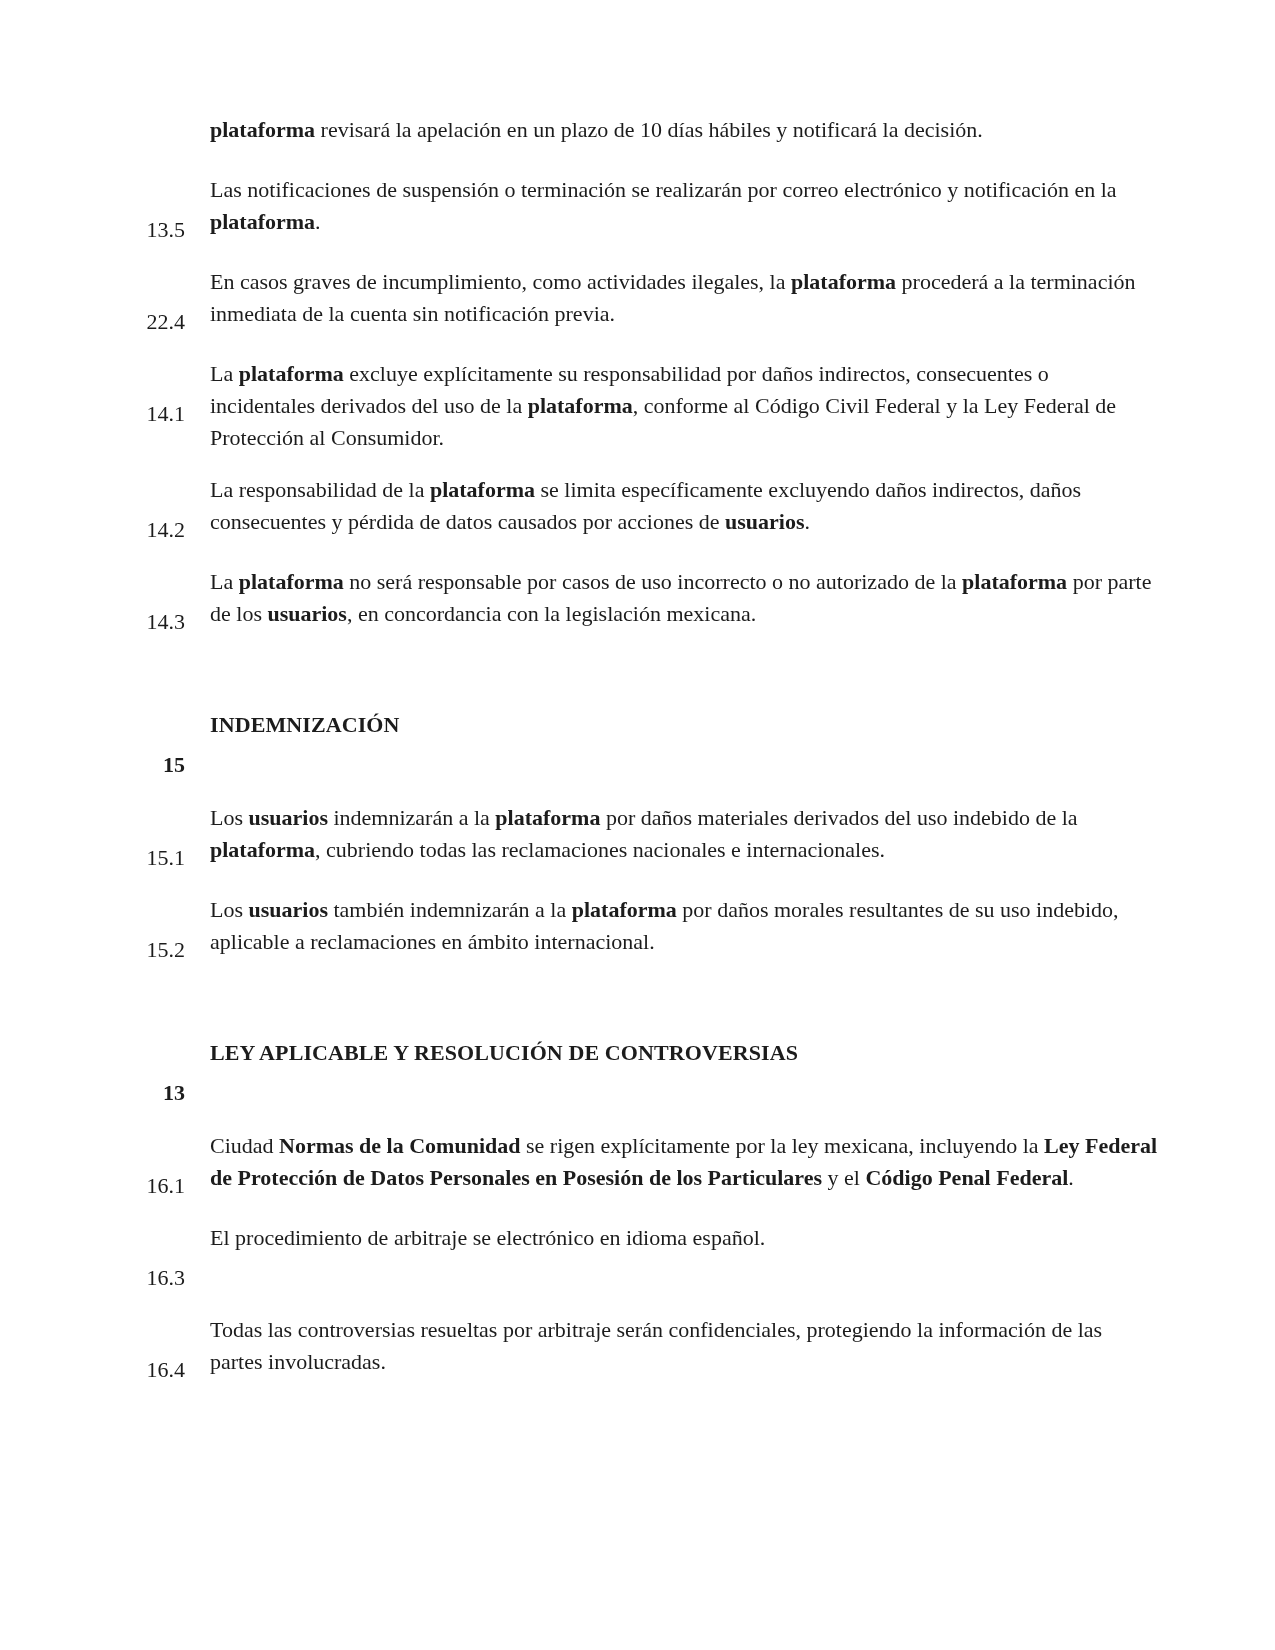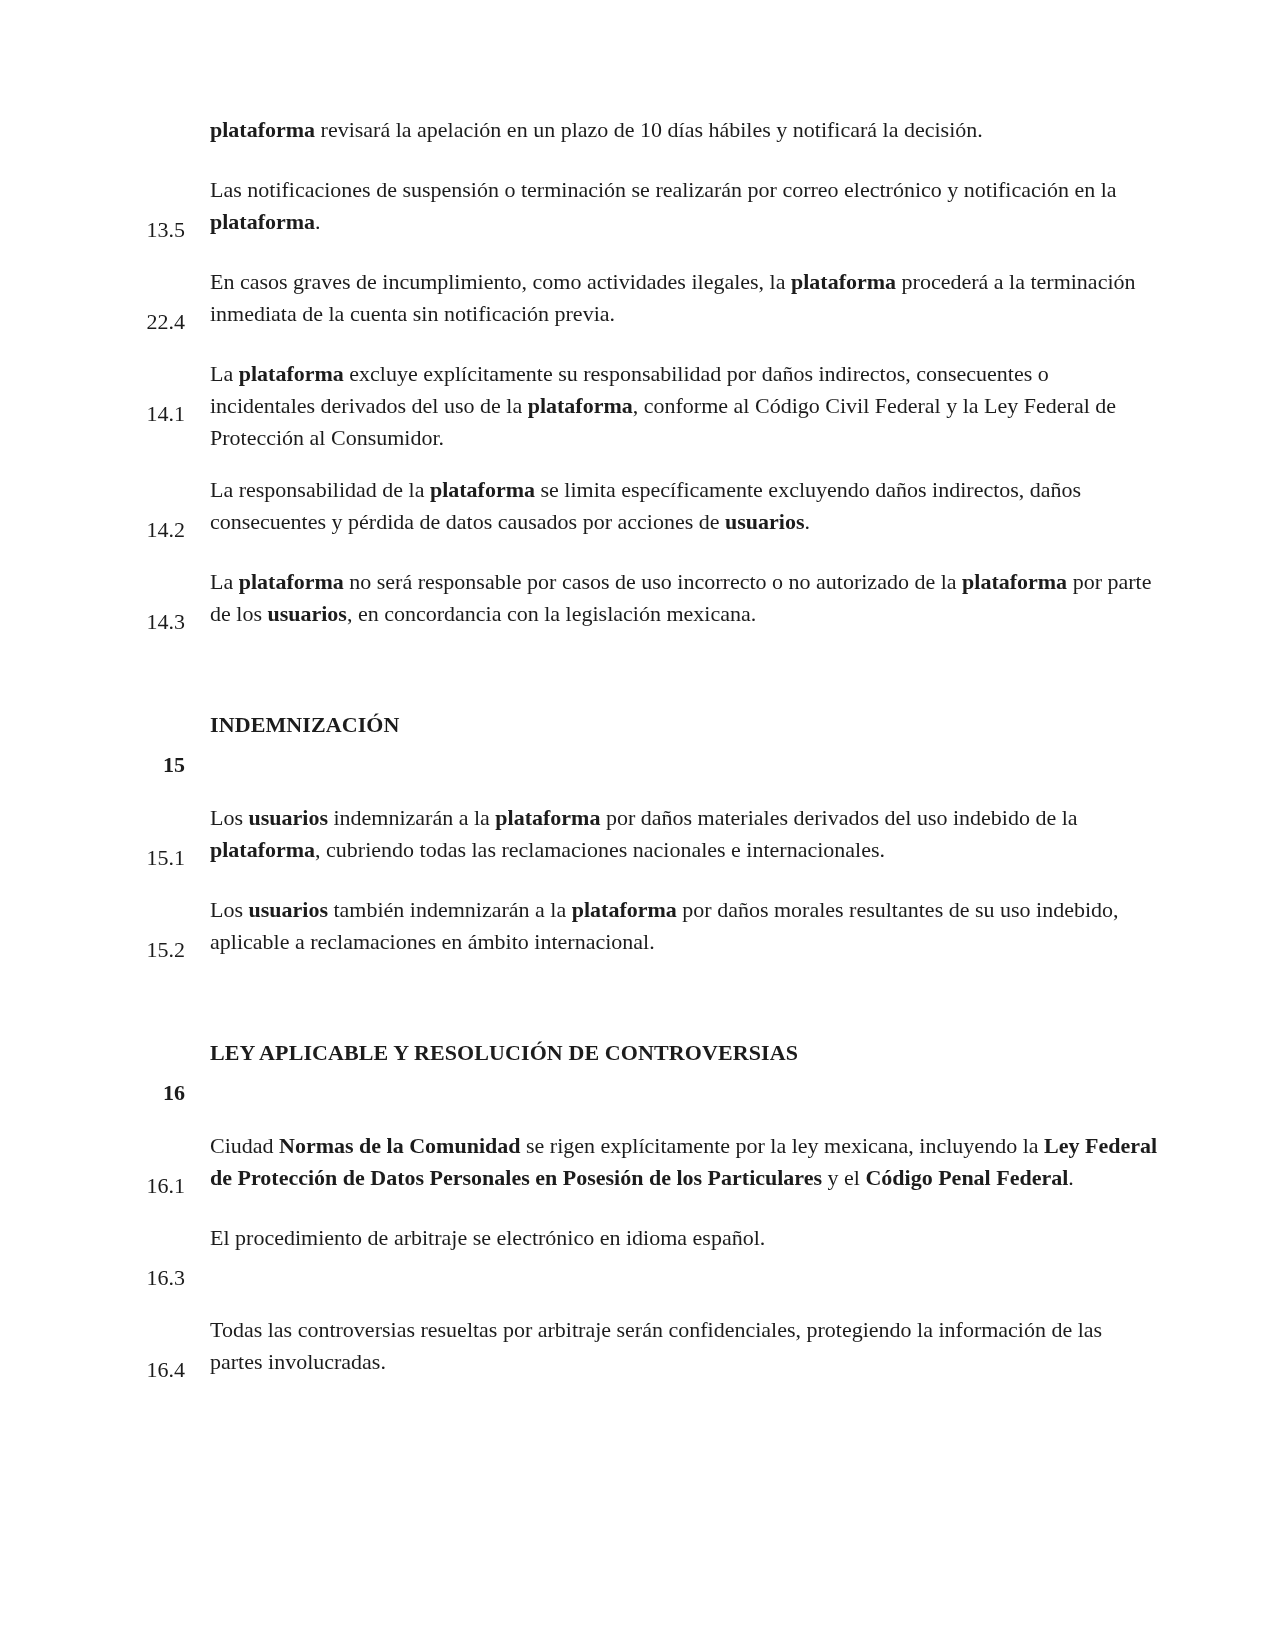--- a/index.html
+++ b/index.html
@@ -83,21 +83,21 @@
       </div>
       <div class="row">
         <div class="num">15.1</div>
         <div class="txt"><span>Los </span><strong>usuarios</strong><span> indemnizarán a la </span><strong>plataforma</strong><span> por daños materiales derivados del uso indebido de la </span><strong>plataforma</strong><span>, cubriendo todas las reclamaciones nacionales e internacionales.</span></div>
       </div>
       <div class="row">
         <div class="num">15.2</div>
         <div class="txt"><span>Los </span><strong>usuarios</strong><span> también indemnizarán a la </span><strong>plataforma</strong><span> por daños morales resultantes de su uso indebido, aplicable a reclamaciones en ámbito internacional.</span></div>
       </div>
       <div class="row heading">
-        <div class="num">16</div>
+        <div class="num">13</div>
         <div class="txt"><strong>LEY APLICABLE Y RESOLUCIÓN DE CONTROVERSIAS</strong></div>
       </div>
       <div class="row">
         <div class="num">16.1</div>
         <div class="txt"><span>Ciudad </span><strong>Normas de la Comunidad</strong><span> se rigen explícitamente por la ley mexicana, incluyendo la </span><strong>Ley Federal de Protección de Datos Personales en Posesión de los Particulares</strong><span> y el </span><strong>Código Penal Federal</strong><span>.</span></div>
       </div>
       <div class="row">
         <div class="num">16.3</div>
         <div class="txt"><span>El procedimiento de arbitraje se electrónico en idioma español.</span></div>
       </div>

